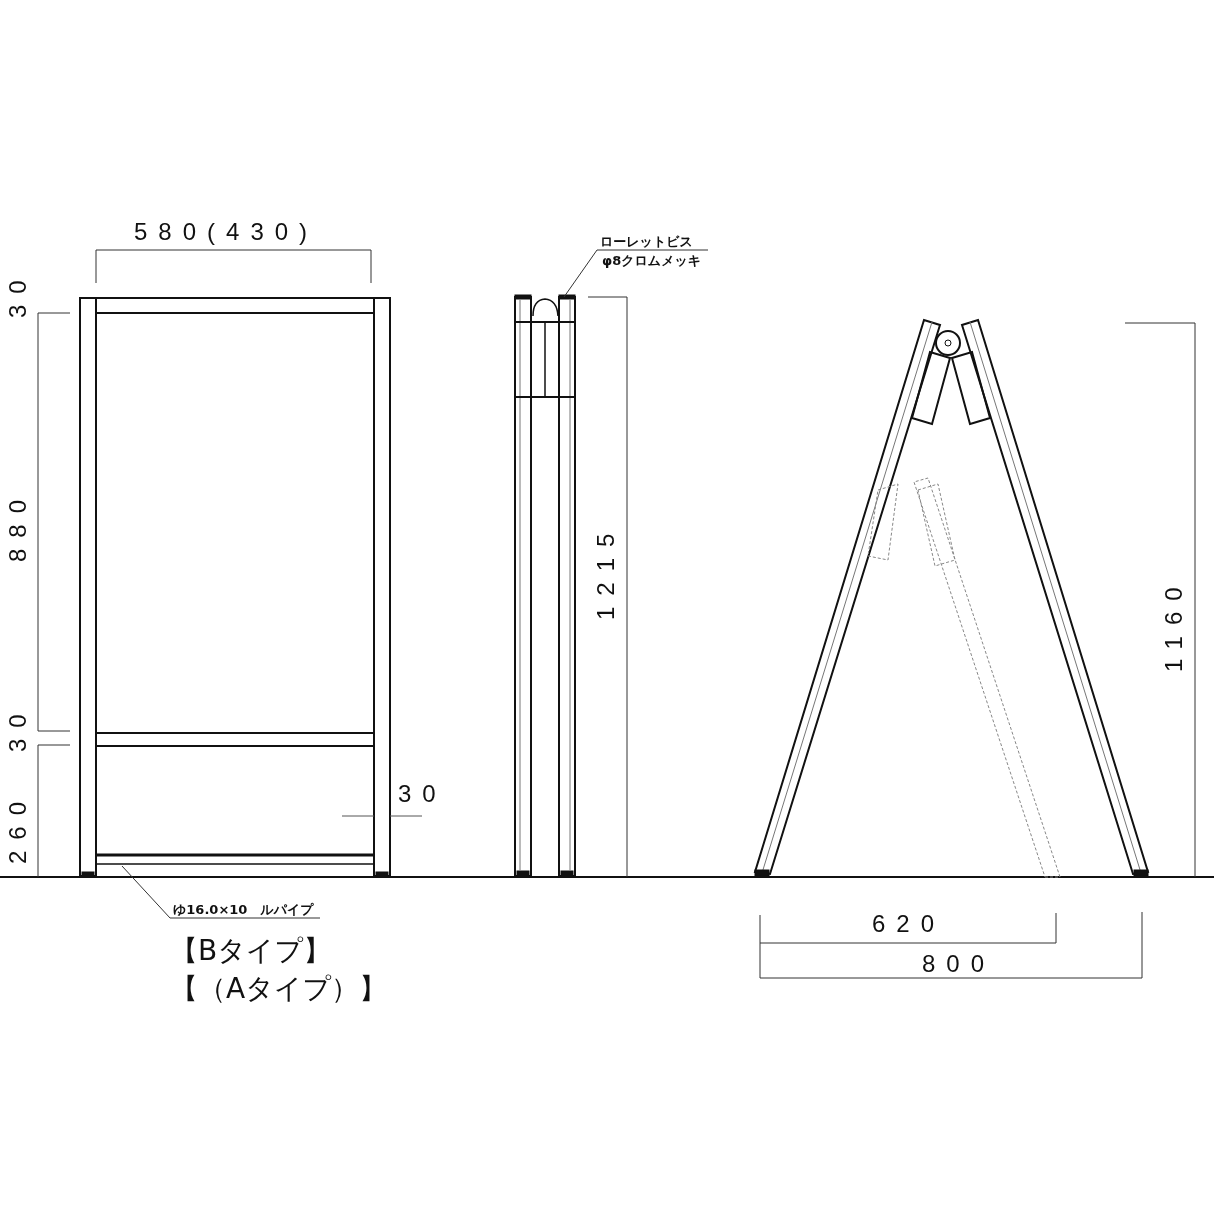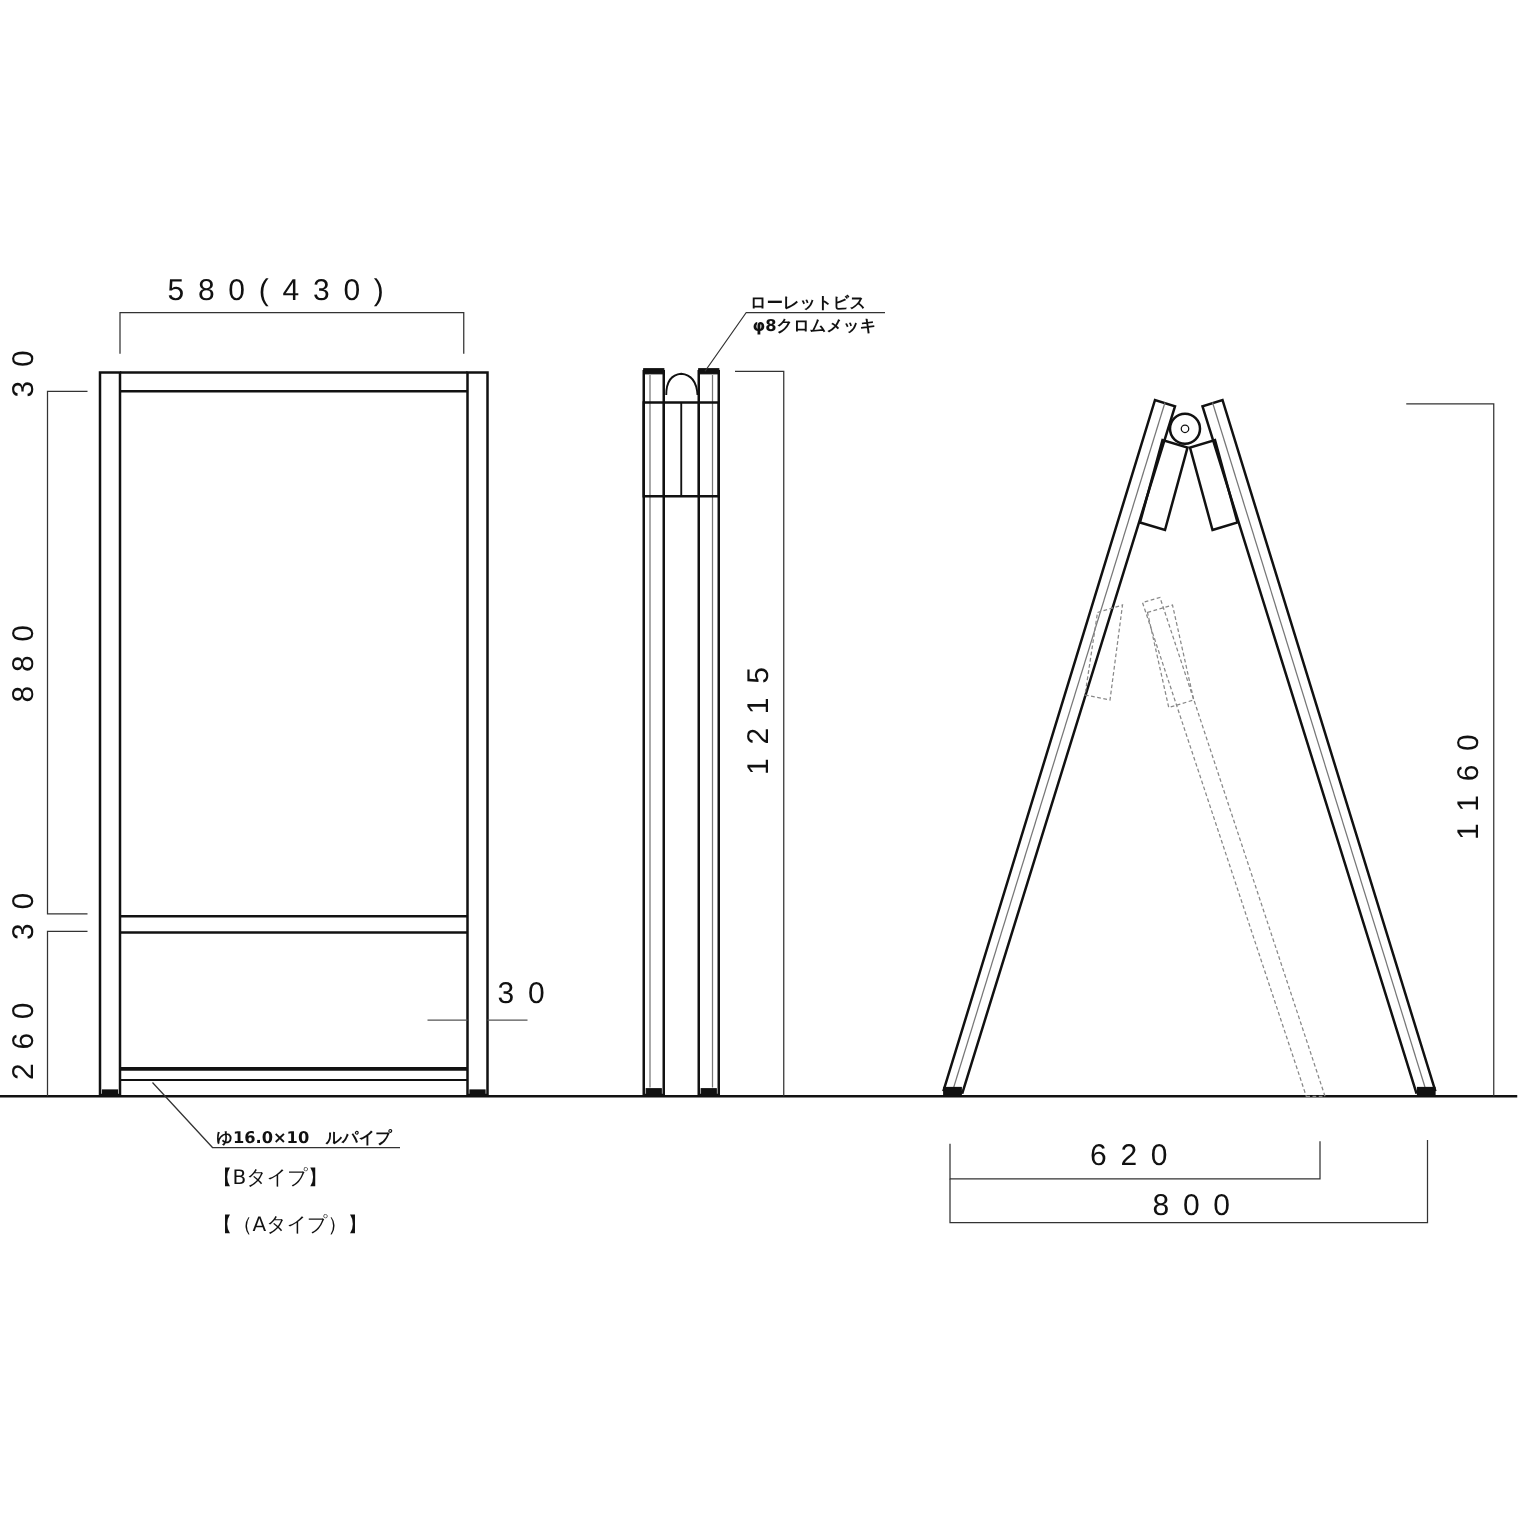--- a/index.html
+++ b/index.html
@@ -1,21 +1,21 @@
 <!DOCTYPE html>
 <html><head>
 <meta charset="utf-8">
 <style>
   html, body { margin:0; padding:0; background:#ffffff; }
   body { width:1214px; height:1214px; position:relative; overflow:hidden;
          font-family:"Liberation Sans", "DejaVu Sans", sans-serif; color:#111; }
   svg.drawing { position:absolute; left:0; top:0; }
   .dimtext { font-family:"Liberation Sans", "DejaVu Sans", sans-serif; font-size:24px; fill:#111; letter-spacing:11px; }
   .notetext { font-family:"DejaVu Sans", sans-serif; font-size:13px; font-weight:bold; fill:#111; }
-  .label { position:absolute; font-family:"DejaVu Sans", sans-serif; font-size:16px; color:#111; white-space:nowrap; }
+  .label { position:absolute; font-family:"DejaVu Sans", sans-serif; font-size:28px; color:#111; white-space:nowrap; }
 </style>
 </head>
 <body>
 
 <svg class="drawing" width="1214" height="1214" viewBox="0 0 1214 1214" xmlns="http://www.w3.org/2000/svg">
 
   <line x1="0" y1="877" x2="1214" y2="877" stroke="#111" stroke-width="2"></line>
 
   <g fill="none" stroke="#111">
 

